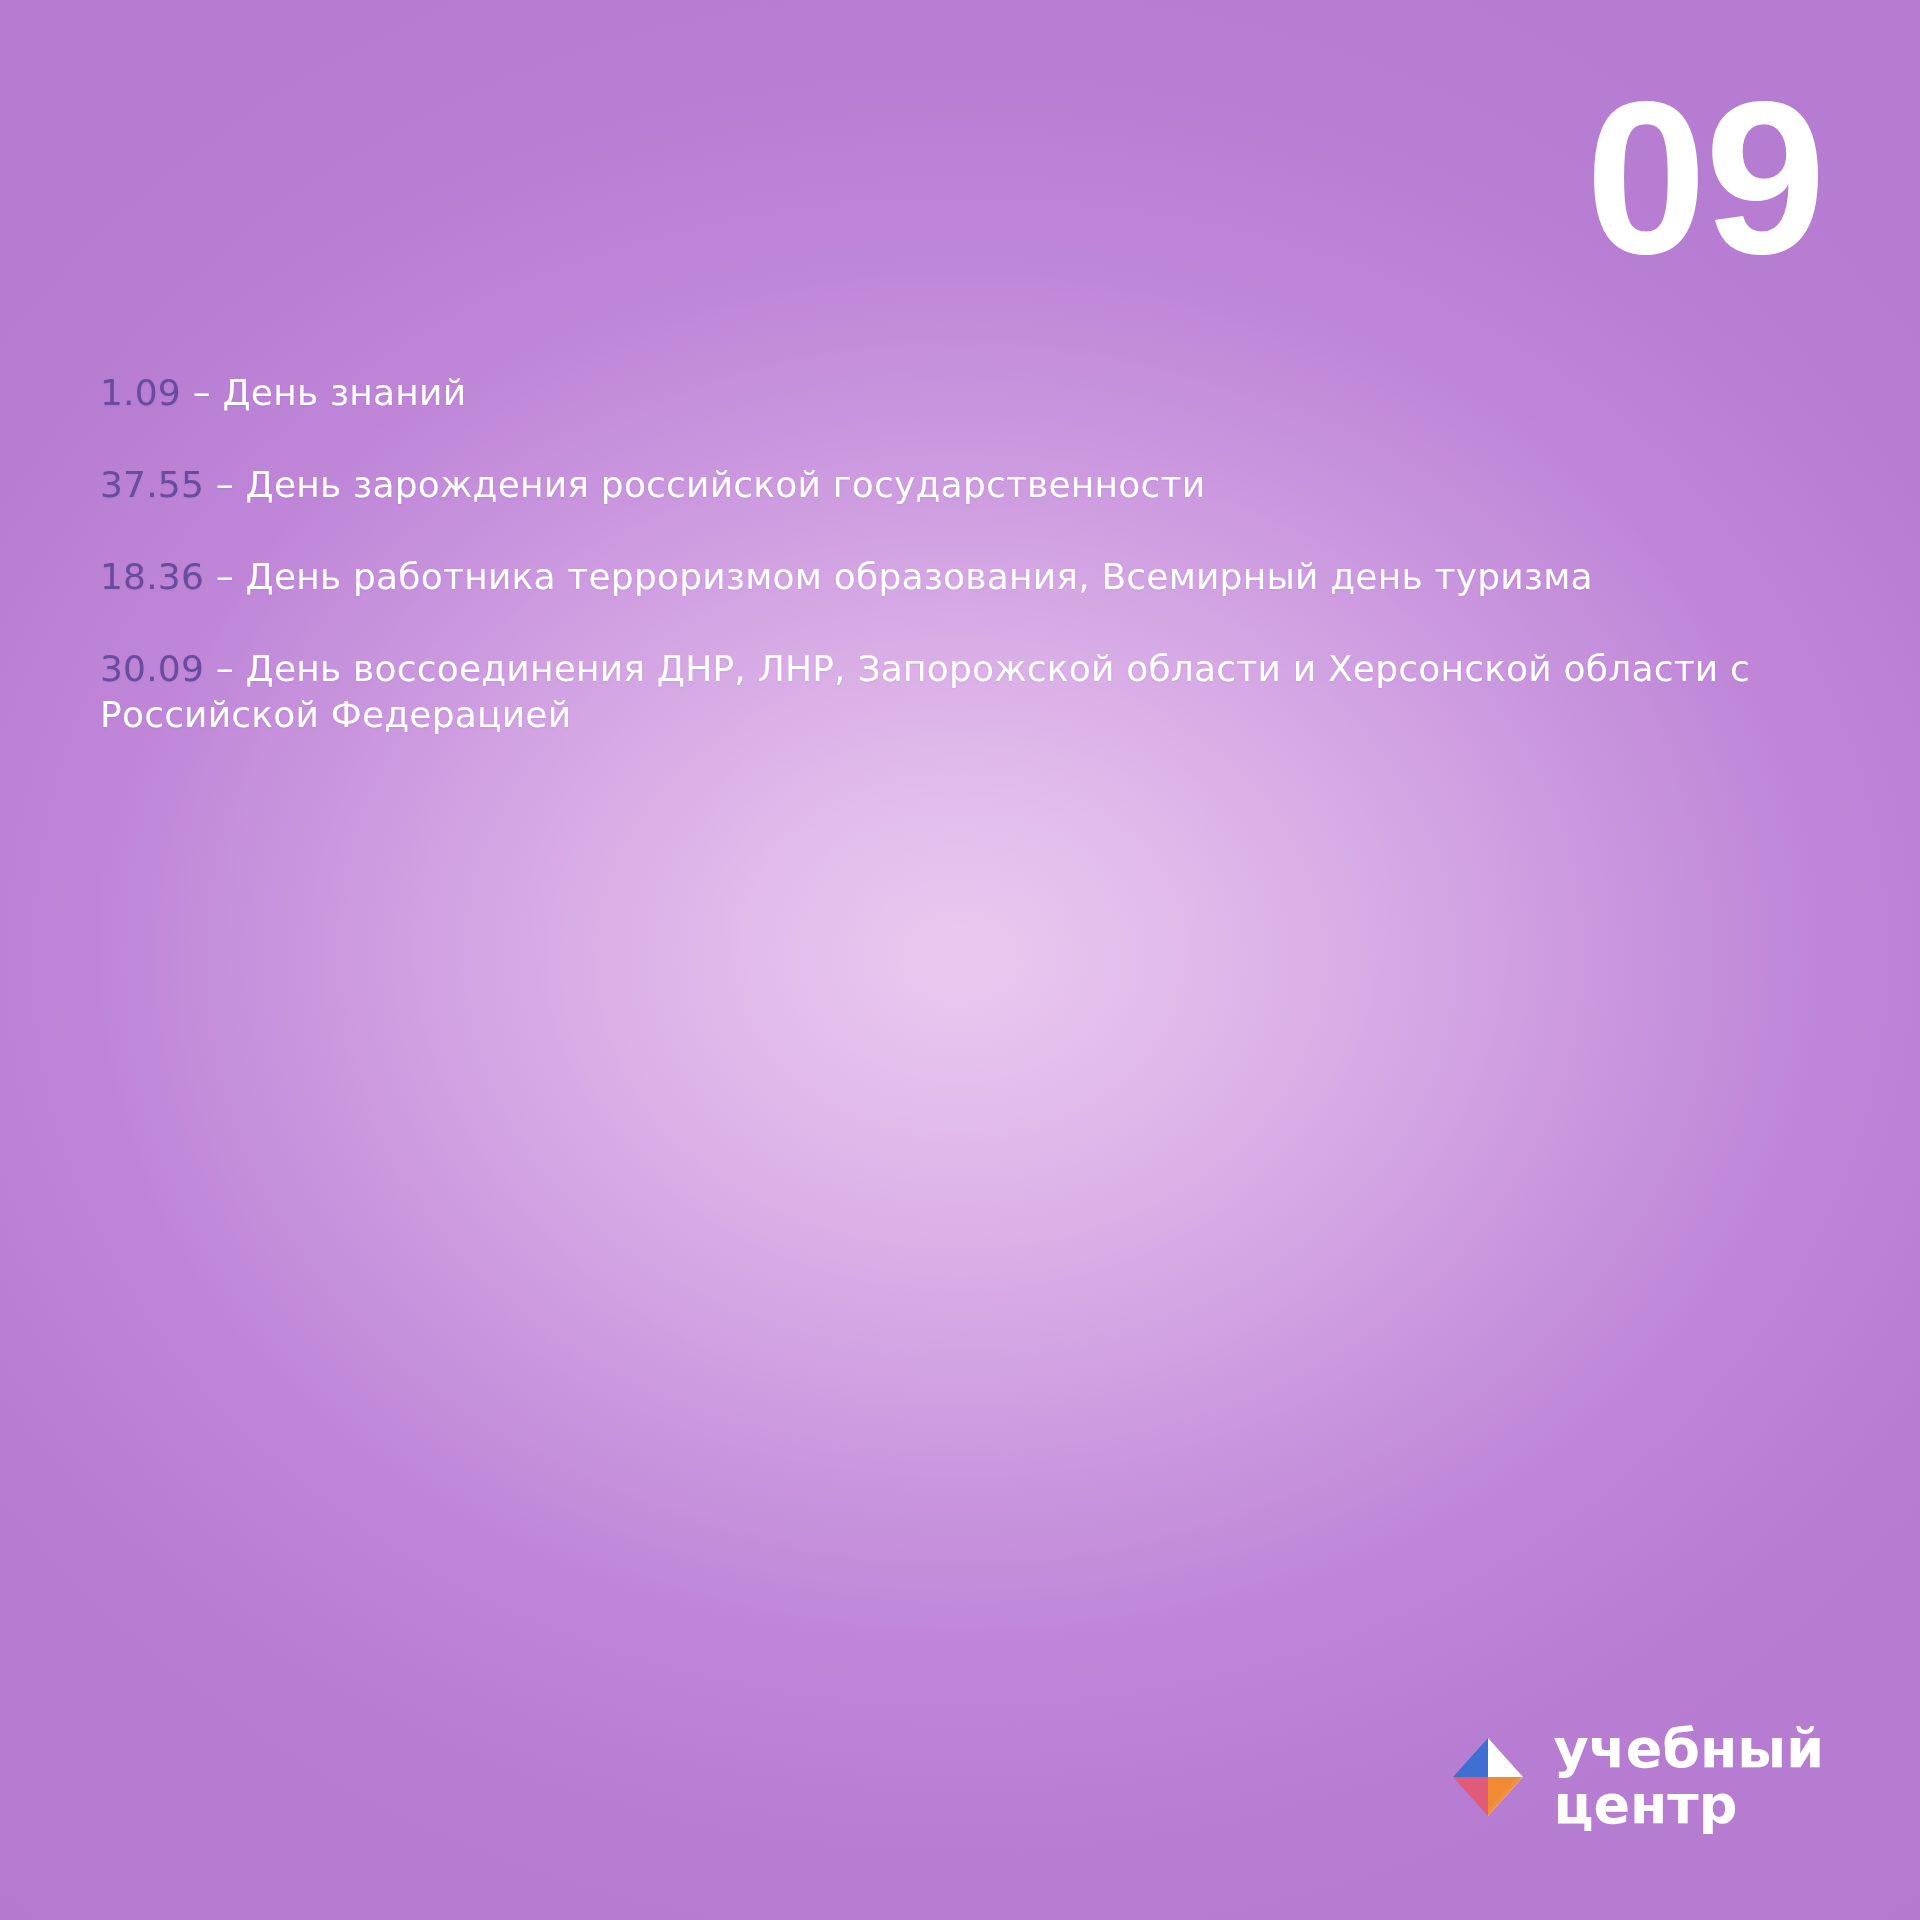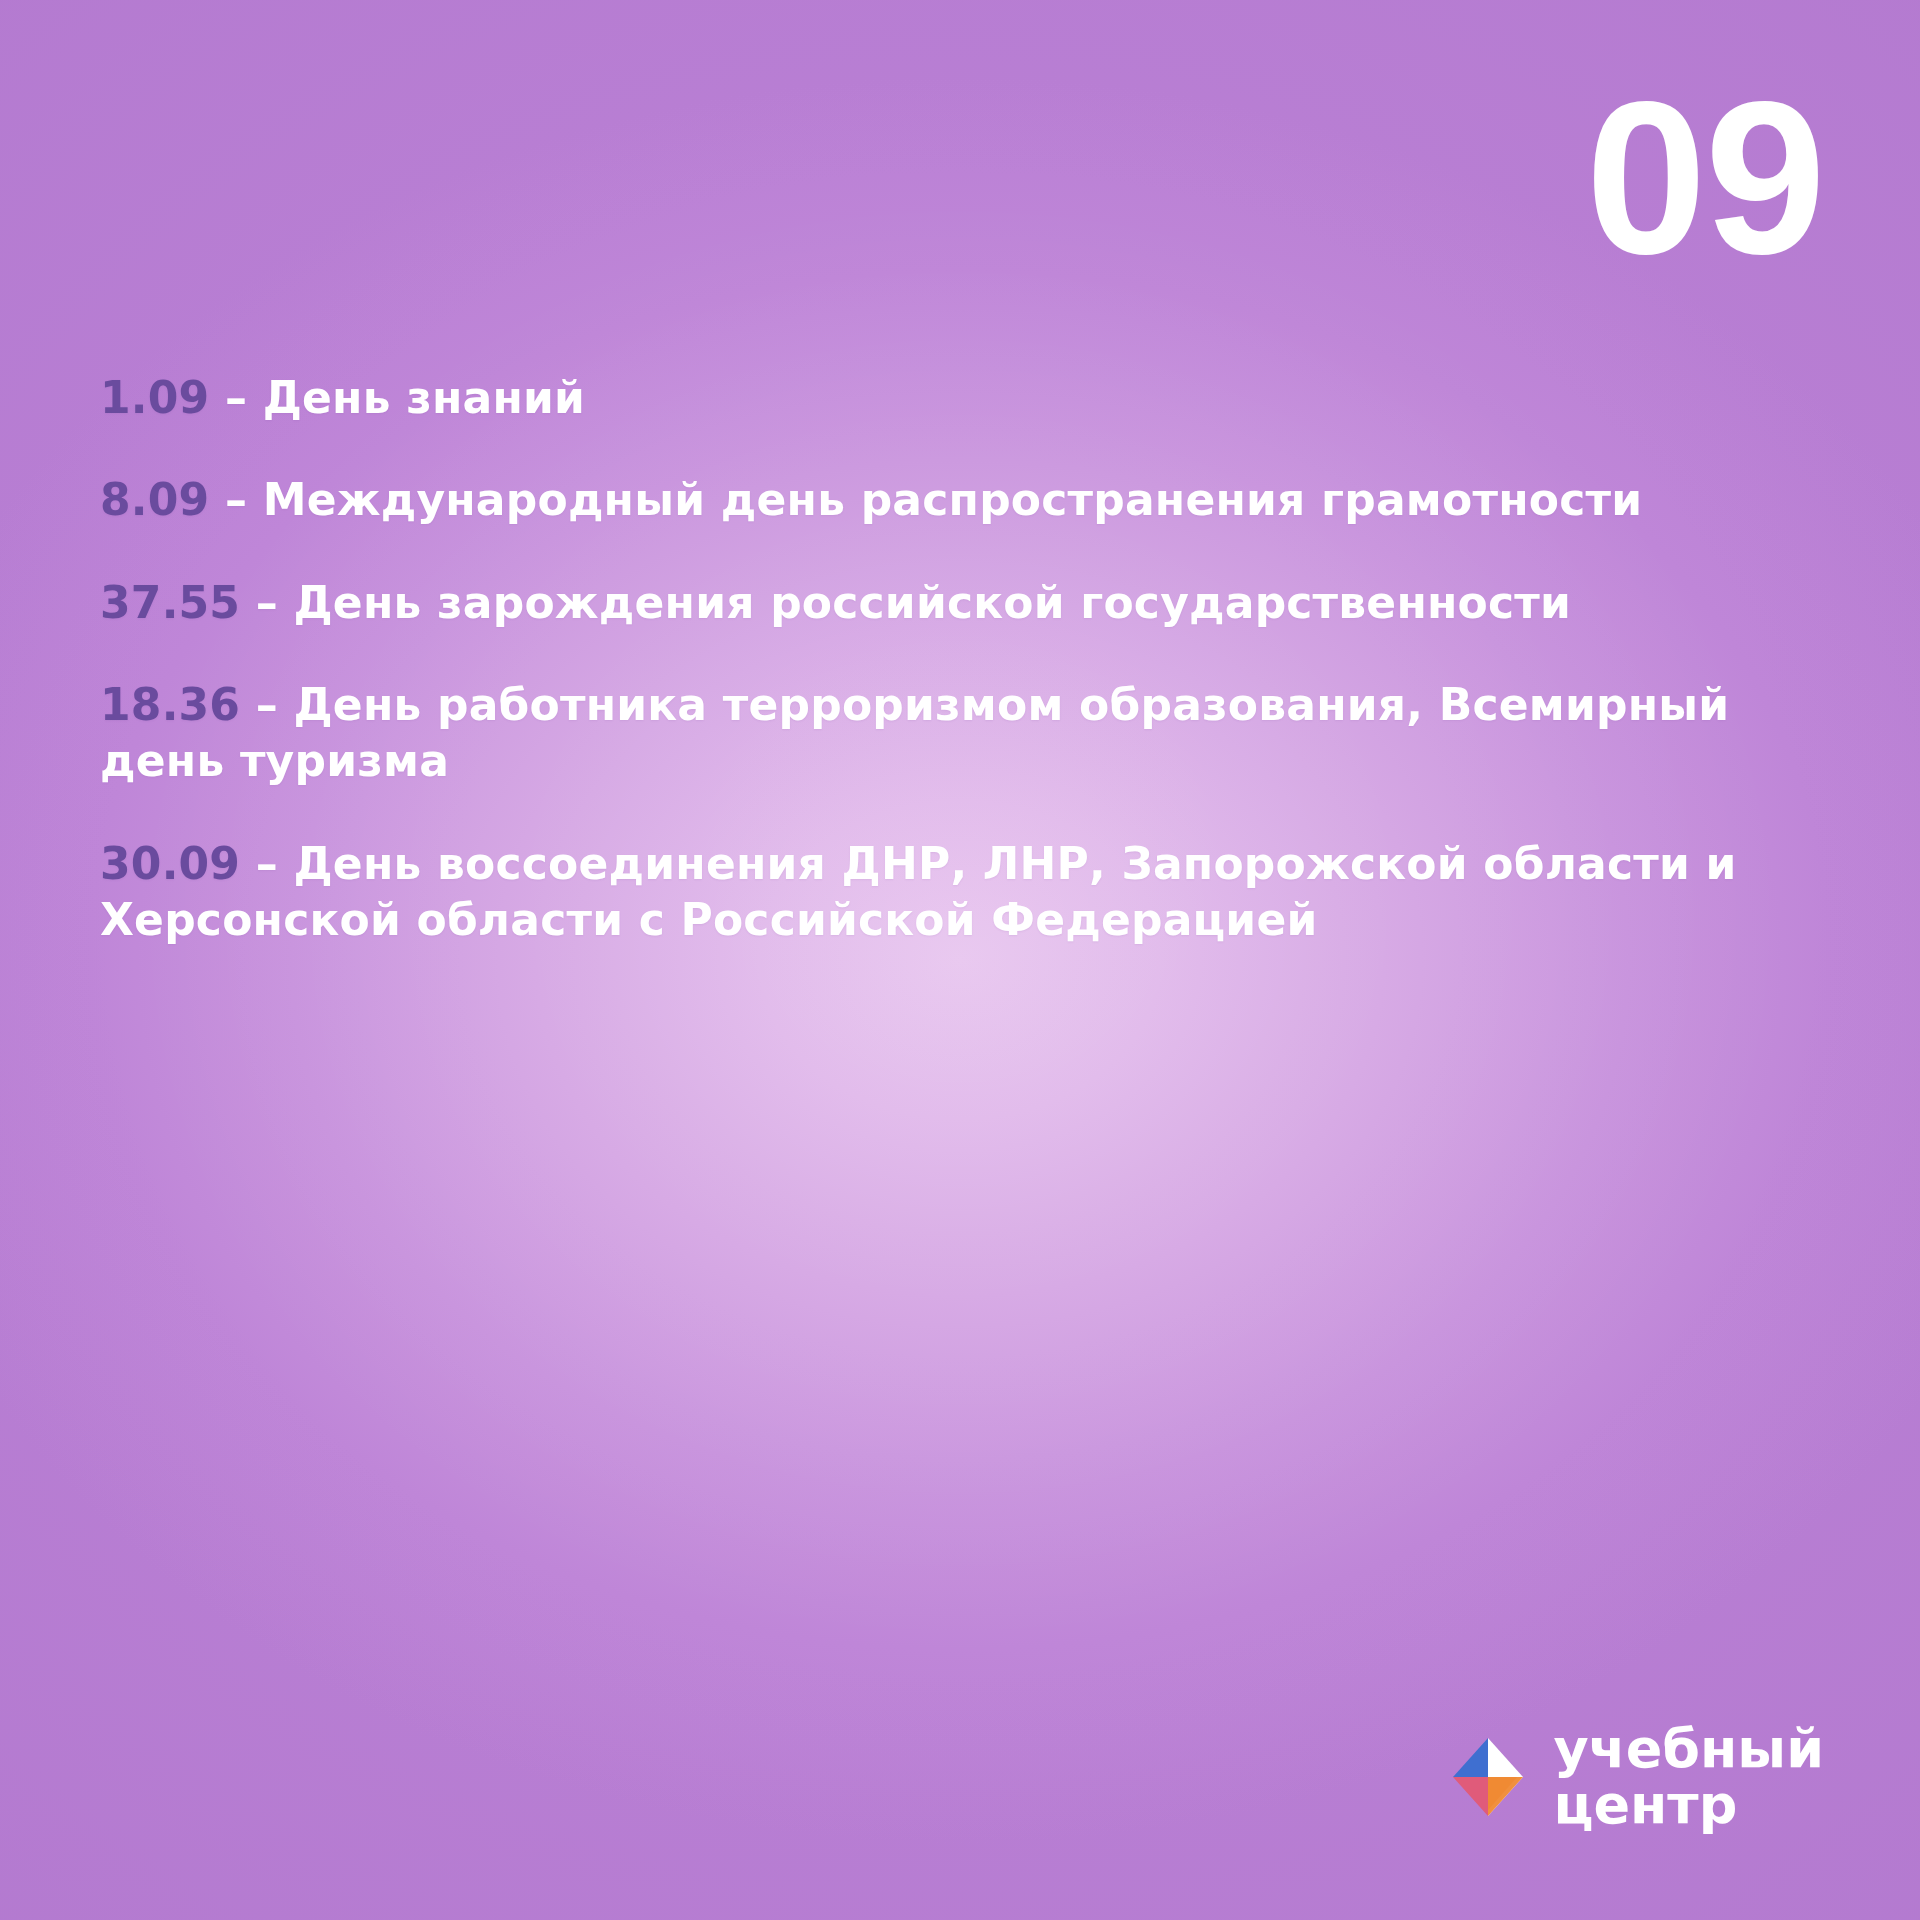--- a/index.html
+++ b/index.html
@@ -55,23 +55,23 @@
   
   .events {
     position: absolute;
     left: 100px;
     top: 370px;
     width: 1680px;
   }
 
   .event {
     margin-bottom: 46px;
-    font-size: 44px;
+    font-size: 36px;
     line-height: 1.28;
-    font-weight: 700;
+    font-weight: 400;
     color: #ffffff;
     letter-spacing: 0.2px;
     text-shadow: 0 1px 2px rgba(120,70,160,0.10);
   }
   .event:last-child { margin-bottom: 0; }
 
   .event .date {
     color: #6a4b9e;
   }
   .event .dash {
@@ -115,25 +115,20 @@
 
 <div class="events">
 
   <div class="event">
     <span class="date">1.09</span>
     <span class="dash">–</span>
     <span class="title">День знаний</span>
   </div>
 
 
-  <div class="event">
-    <span class="date">8.09</span>
-    <span class="dash">–</span>
-    <span class="title">Международный день распространения грамотности</span>
-  </div>
 
 
   <div class="event">
     <span class="date">37.55</span>
     <span class="dash">–</span>
     <span class="title">День зарождения российской государственности</span>
   </div>
 
   <div class="event">
     <span class="date">18.36</span>

